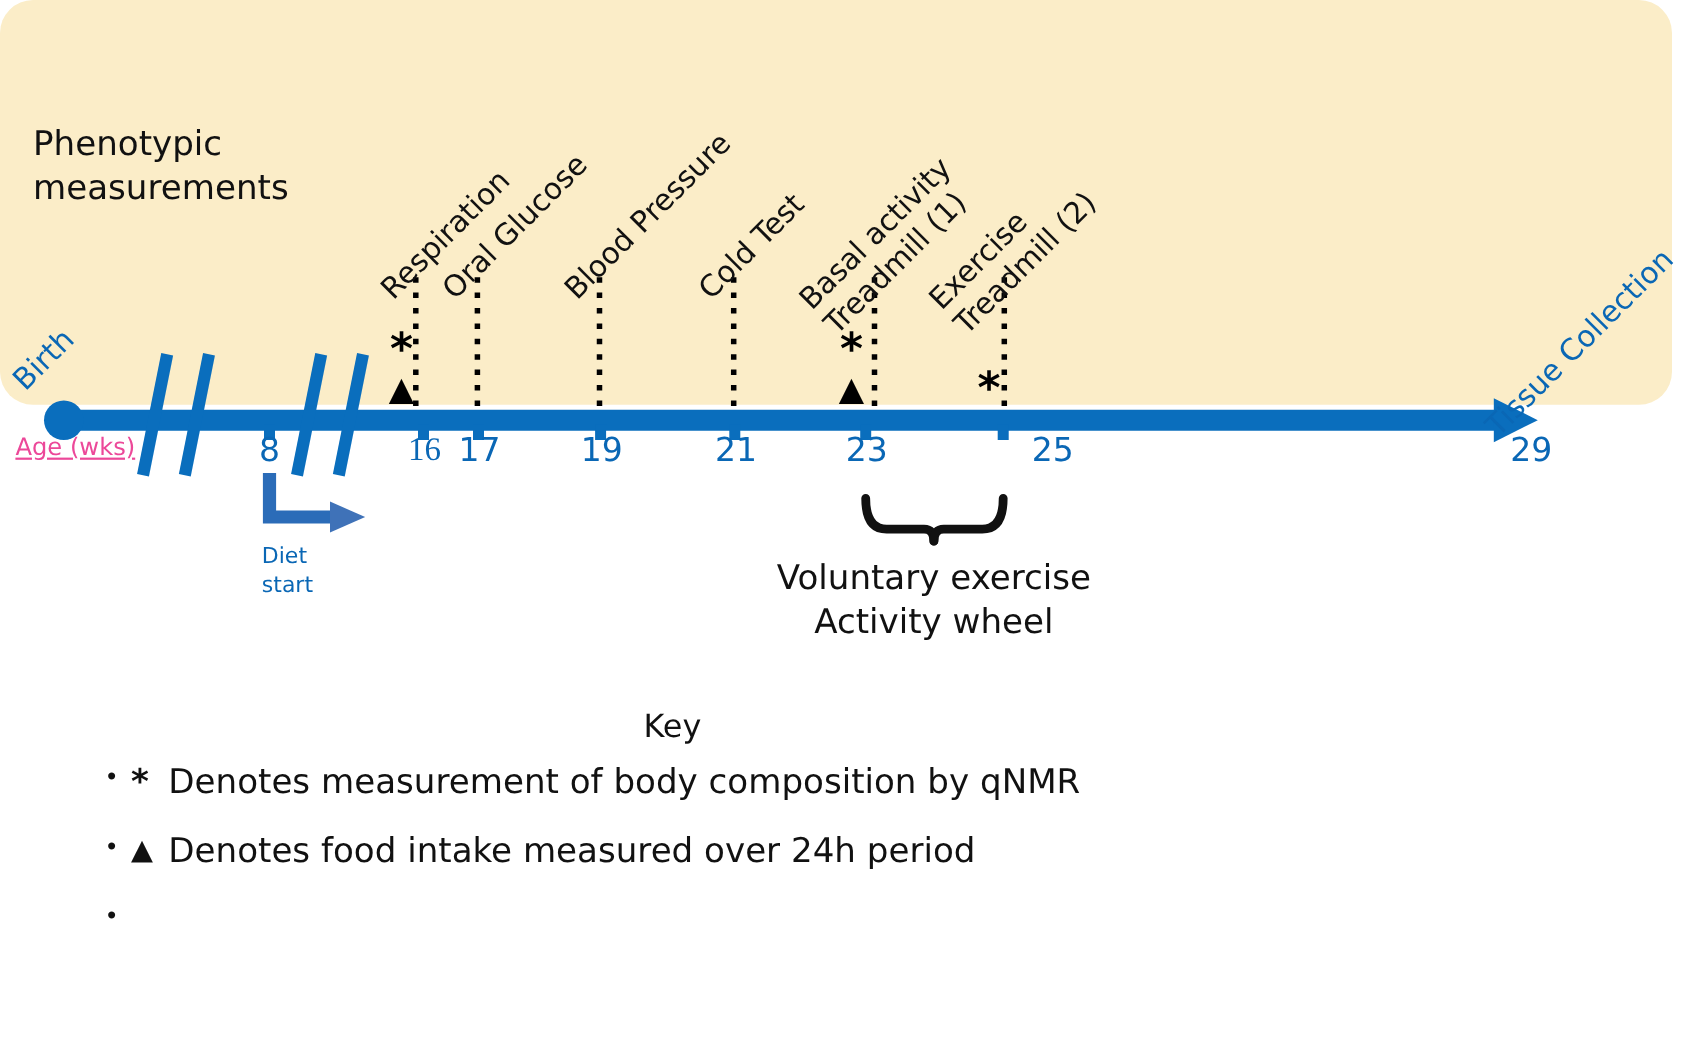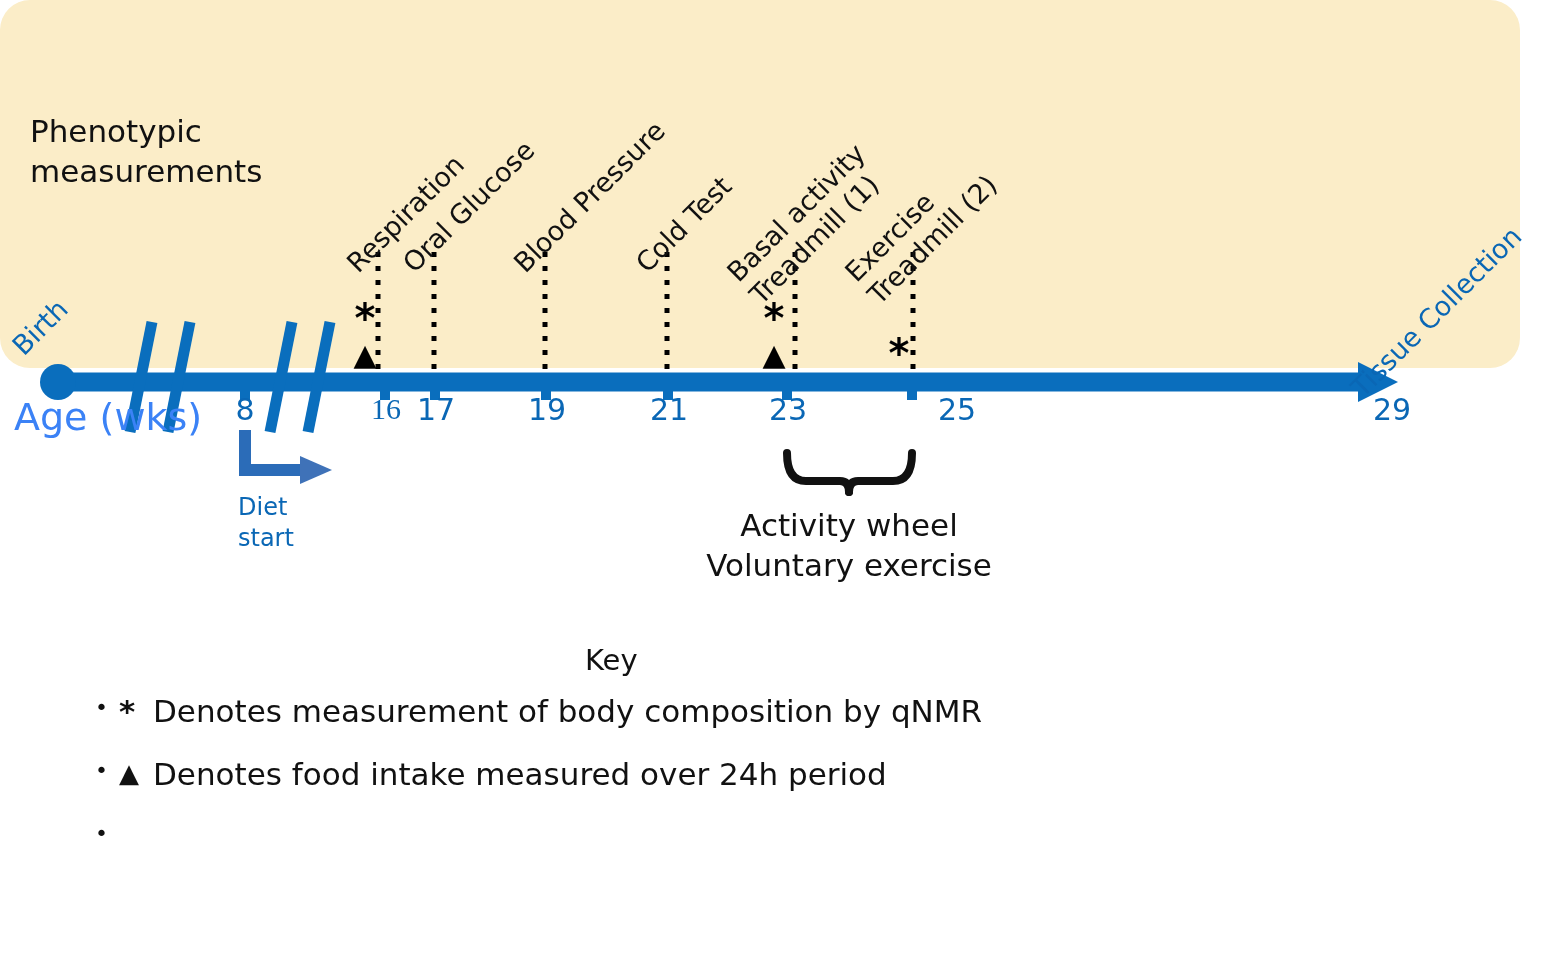--- a/index.html
+++ b/index.html
@@ -41,28 +41,28 @@
   
   .bluerot{
     position:absolute;color:#0a67b5;
     transform-origin:left bottom;
     white-space:nowrap;
   }
   #birth-label{font-size:27px;transform:rotate(-45deg);left:28px;top:330px;}
   #tissue-label{font-size:27px;transform:rotate(-45deg);left:1367px;top:372px;}
 
   
-  .blab{position:absolute;color:#3b82f6;font-size:38px;white-space:nowrap;}
+  .blab{position:absolute;color:#ec4899;font-size:22px;white-space:nowrap;text-decoration:underline;}
   #age-label{left:14px;top:395px;}
   .tick-label{position:absolute;color:#0a67b5;font-size:30px;
     transform:translateX(-50%);white-space:nowrap;}
 
   #diet-label{
     position:absolute;left:238px;top:492px;color:#0a67b5;
-    font-size:24px;line-height:1.3;white-space:nowrap;
+    font-size:20px;line-height:1.3;white-space:nowrap;
   }
 
   
   .mark{position:absolute;color:#000;transform:translateX(-50%);}
   .mark-star{font-size:40px;line-height:1;font-weight:700;}
   .mark-tri{font-size:30px;line-height:1;}
 
   
   #brace-caption{
     position:absolute;left:849px;top:506px;
@@ -182,22 +182,22 @@
   <div class="mark mark-star" style="left:774px;top:298px;">*</div>
   <div class="mark mark-tri" style="left:774px;top:340px;">▲</div>
   <div class="mark mark-star" style="left:899px;top:333px;">*</div>
 
   <div id="diet-label">
     <div>Diet</div>
     <div>start</div>
   </div>
 
   <div id="brace-caption">
+    <div>Voluntary exercise</div>
     <div>Activity wheel</div>
-    <div>Voluntary exercise</div>
   </div>
 
   <div id="key-title">Key</div>
   <div id="key-list">
     <div class="key-row">
       <span class="key-bullet">•</span>
       <span class="key-sym">*</span>
       <span class="key-text">Denotes measurement of body composition by qNMR</span>
     </div>
     <div class="key-row">

